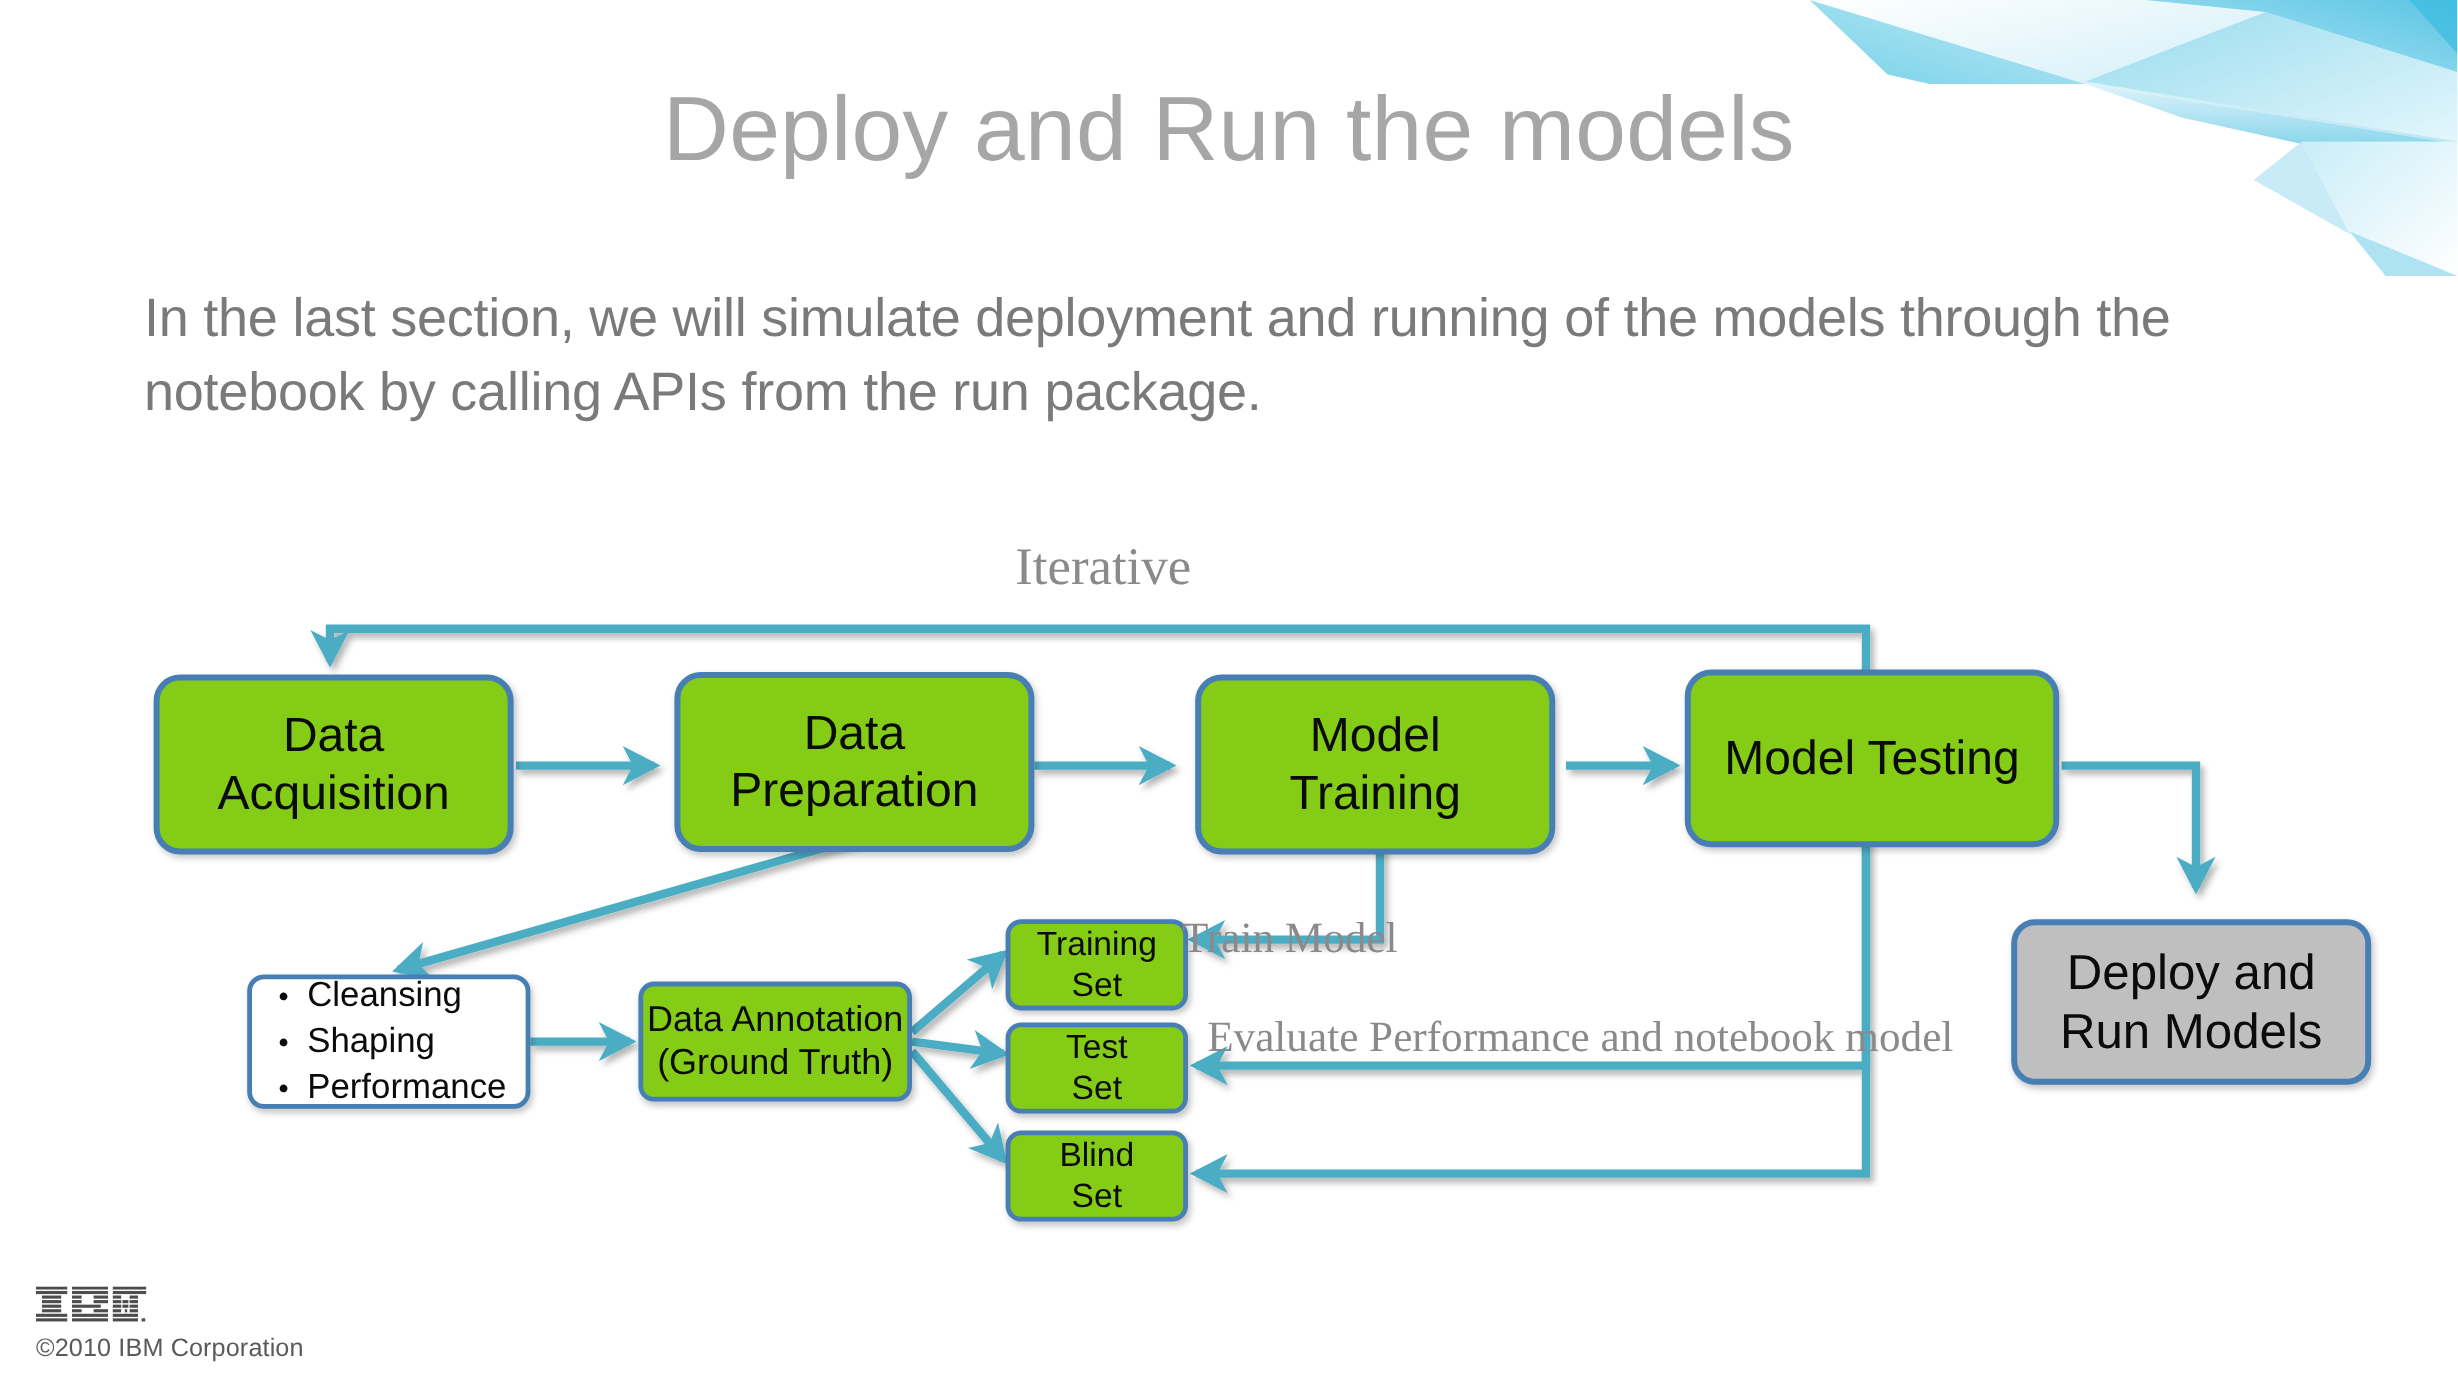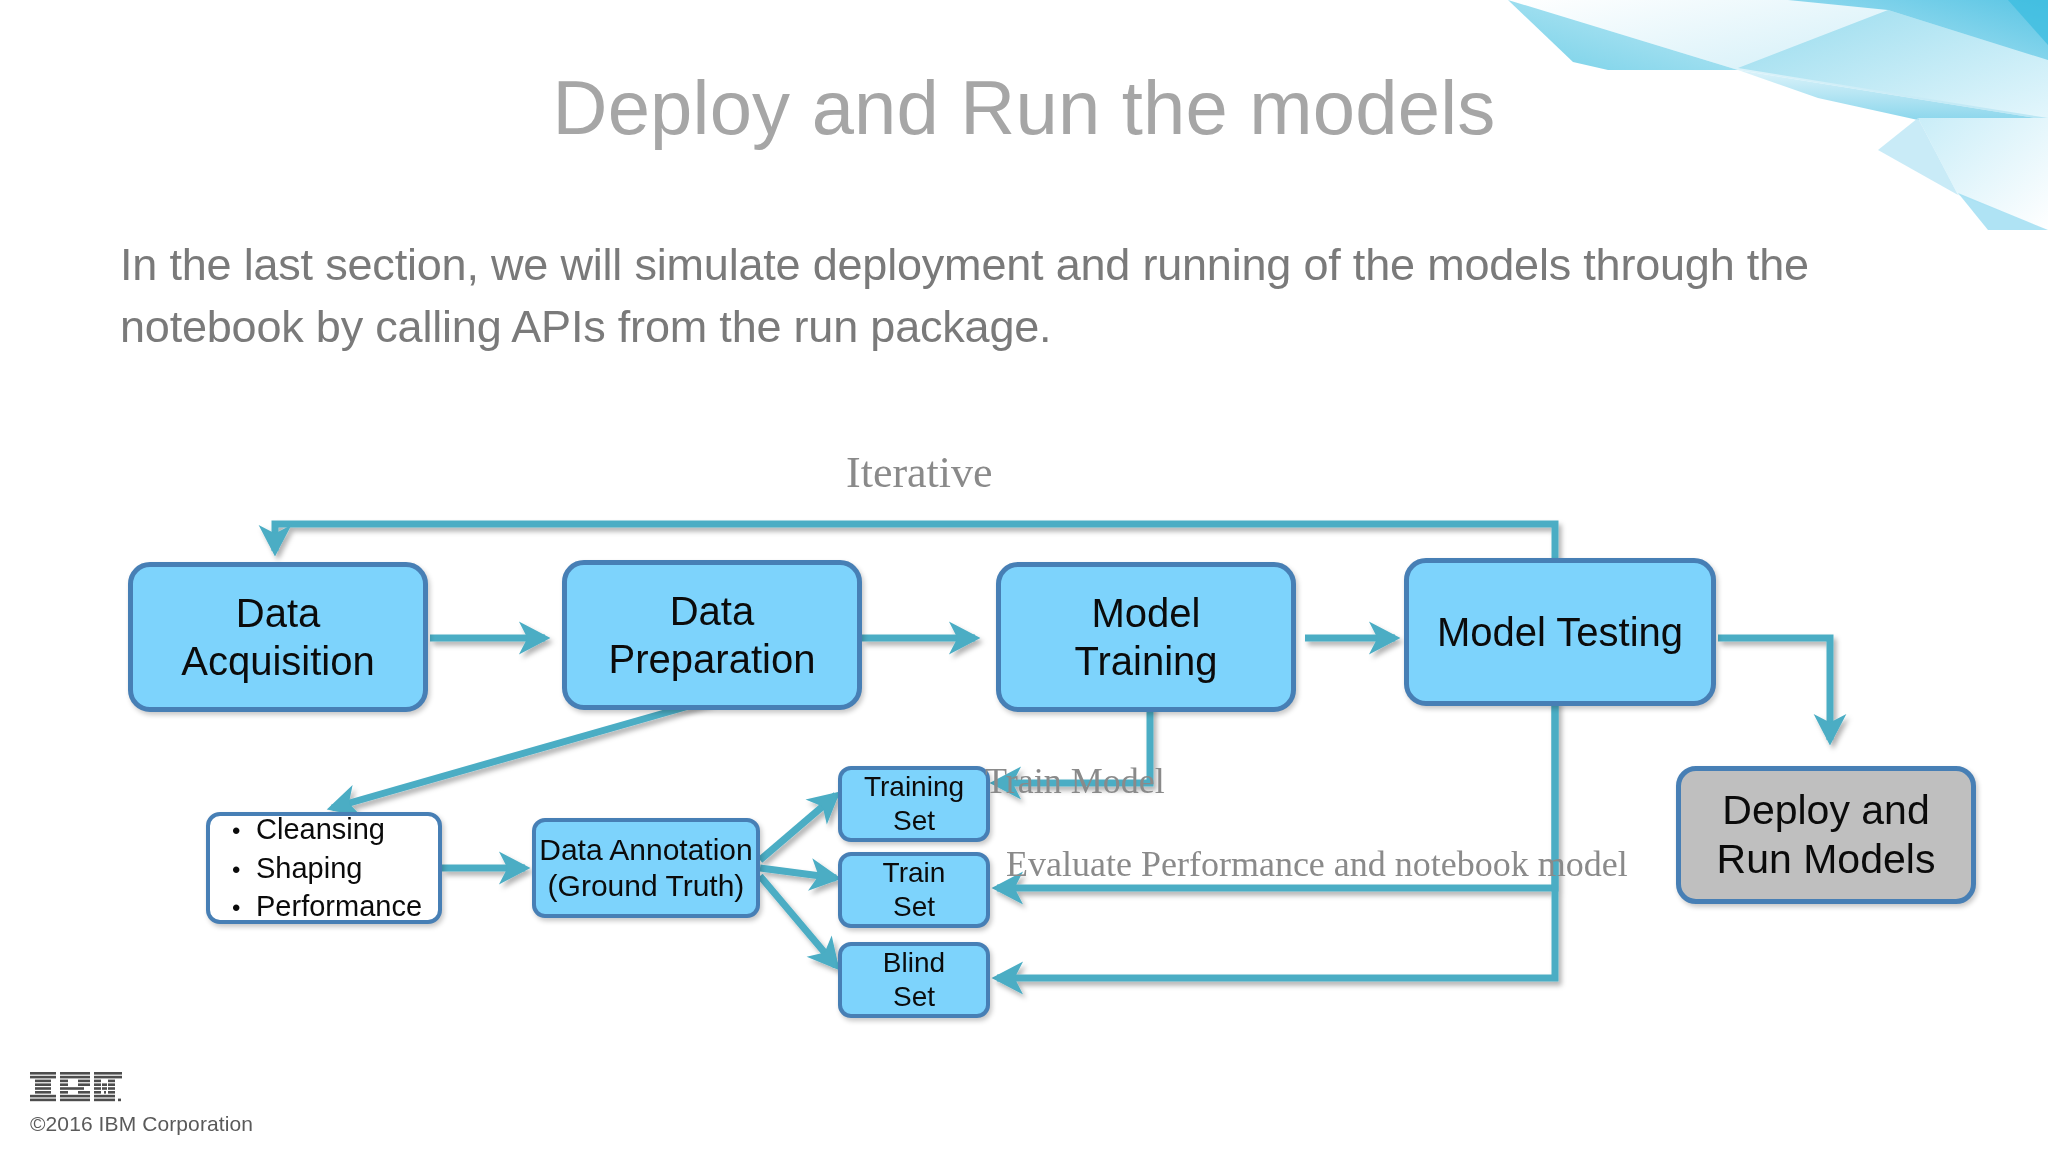--- a/index.html
+++ b/index.html
@@ -35,21 +35,21 @@
     letter-spacing:-0.2px;
   }
 
   
   #diagram{position:absolute;left:0;top:0;width:2048px;height:1152px;}
   #wires{position:absolute;left:0;top:0;width:2048px;height:1152px;}
 
   .node{
     position:absolute;
     box-sizing:border-box;
-    background:#7dd3fc;
+    background:#84cc16;
     border:4px solid #477fb5;
     border-radius:16px;
     display:flex;align-items:center;justify-content:center;
     text-align:center;
     font-family:"Liberation Sans", sans-serif;
     color:#0b0b0b;
     line-height:1.2;
     box-shadow:2px 3px 5px rgba(0,0,0,.22);
     white-space:pre-line;
   }
@@ -204,21 +204,21 @@
         <span>Performance</span>
       </div>
     </div>
 
     <div class="node small" style="left:532px;top:818px;width:228px;height:100px;font-size:30px;">Data Annotation
 (Ground Truth)</div>
 
     <div class="node small" style="left:838px;top:766px;width:152px;height:76px;">Training
 Set</div>
 
-    <div class="node small" style="left:838px;top:852px;width:152px;height:76px;">Train
+    <div class="node small" style="left:838px;top:852px;width:152px;height:76px;">Test
 Set</div>
 
     <div class="node small" style="left:838px;top:942px;width:152px;height:76px;">Blind
 Set</div>
 
     <div class="wlabel" id="lbl-iterative" style="left:820px;top:447px;margin-left:26px;">Iterative</div>
 
     <div class="wlabel" style="left:985px;top:760px;">Train Model</div>
 
     <div class="wlabel" style="left:1006px;top:843px;">Evaluate Performance and notebook model</div>
@@ -275,16 +275,16 @@
             <rect x="64" y="22.8" width="21" height="2.6"></rect>
         </g>
         <g>
           <rect x="0" y="26.6" width="26" height="2.6"></rect>
             <rect x="30" y="26.6" width="30" height="2.6"></rect>
             <rect x="64" y="26.6" width="21" height="2.6"></rect>
           <rect x="88" y="26.6" width="3" height="2.6"></rect>
         </g>
       </g>
     </svg>
-    <div id="ibm-copy">©2016 IBM Corporation</div>
+    <div id="ibm-copy">©2010 IBM Corporation</div>
   </div>
 
 </div>
 
 </body></html>

